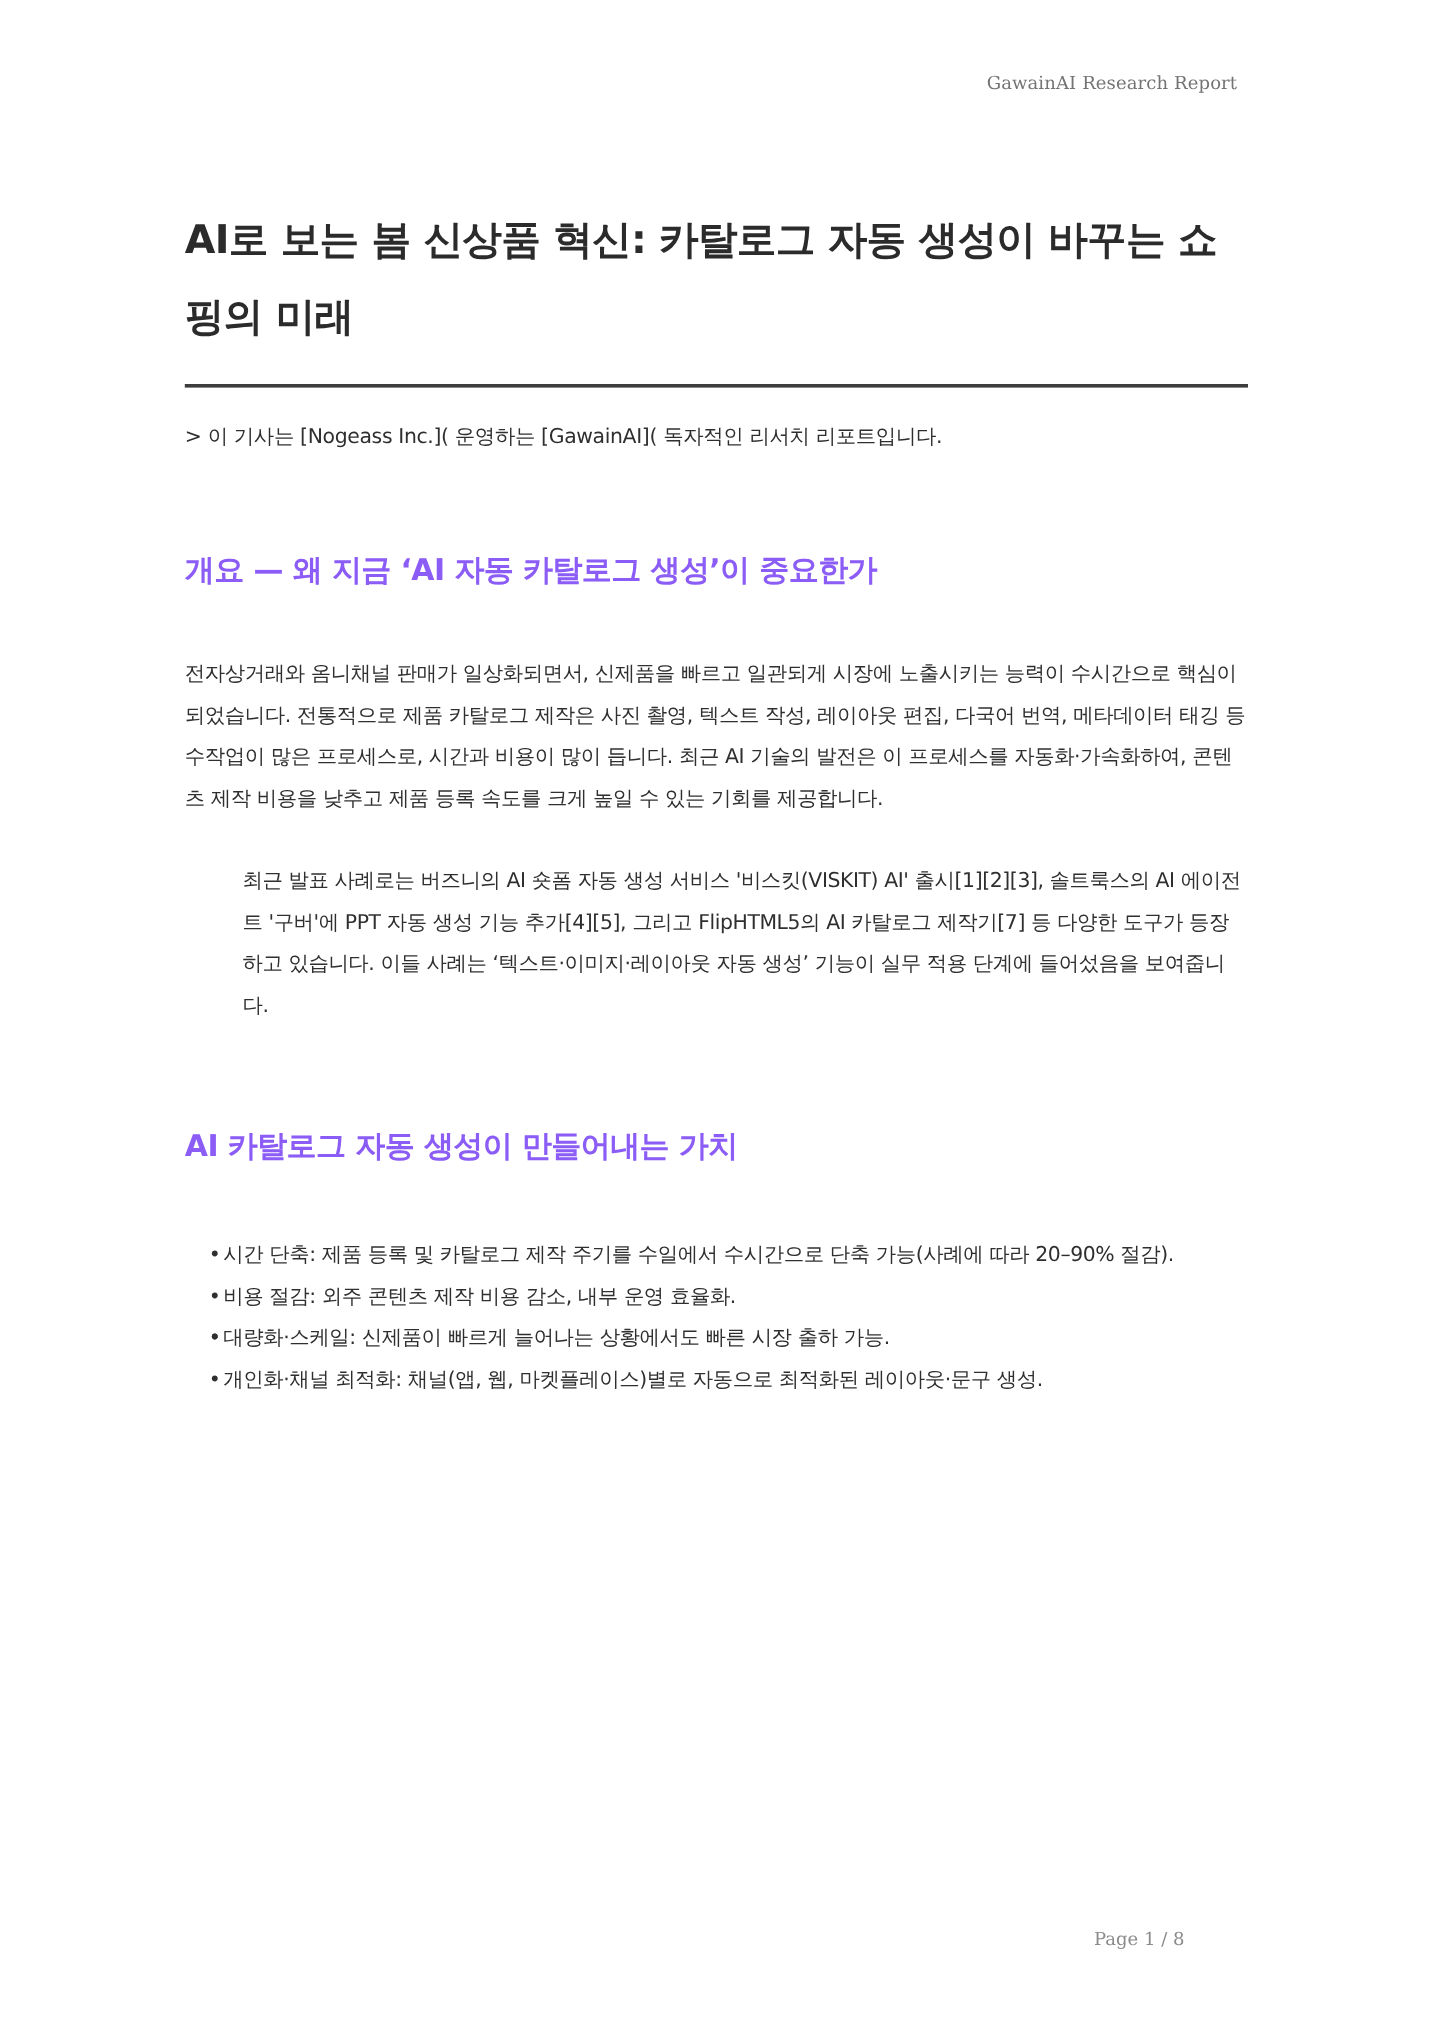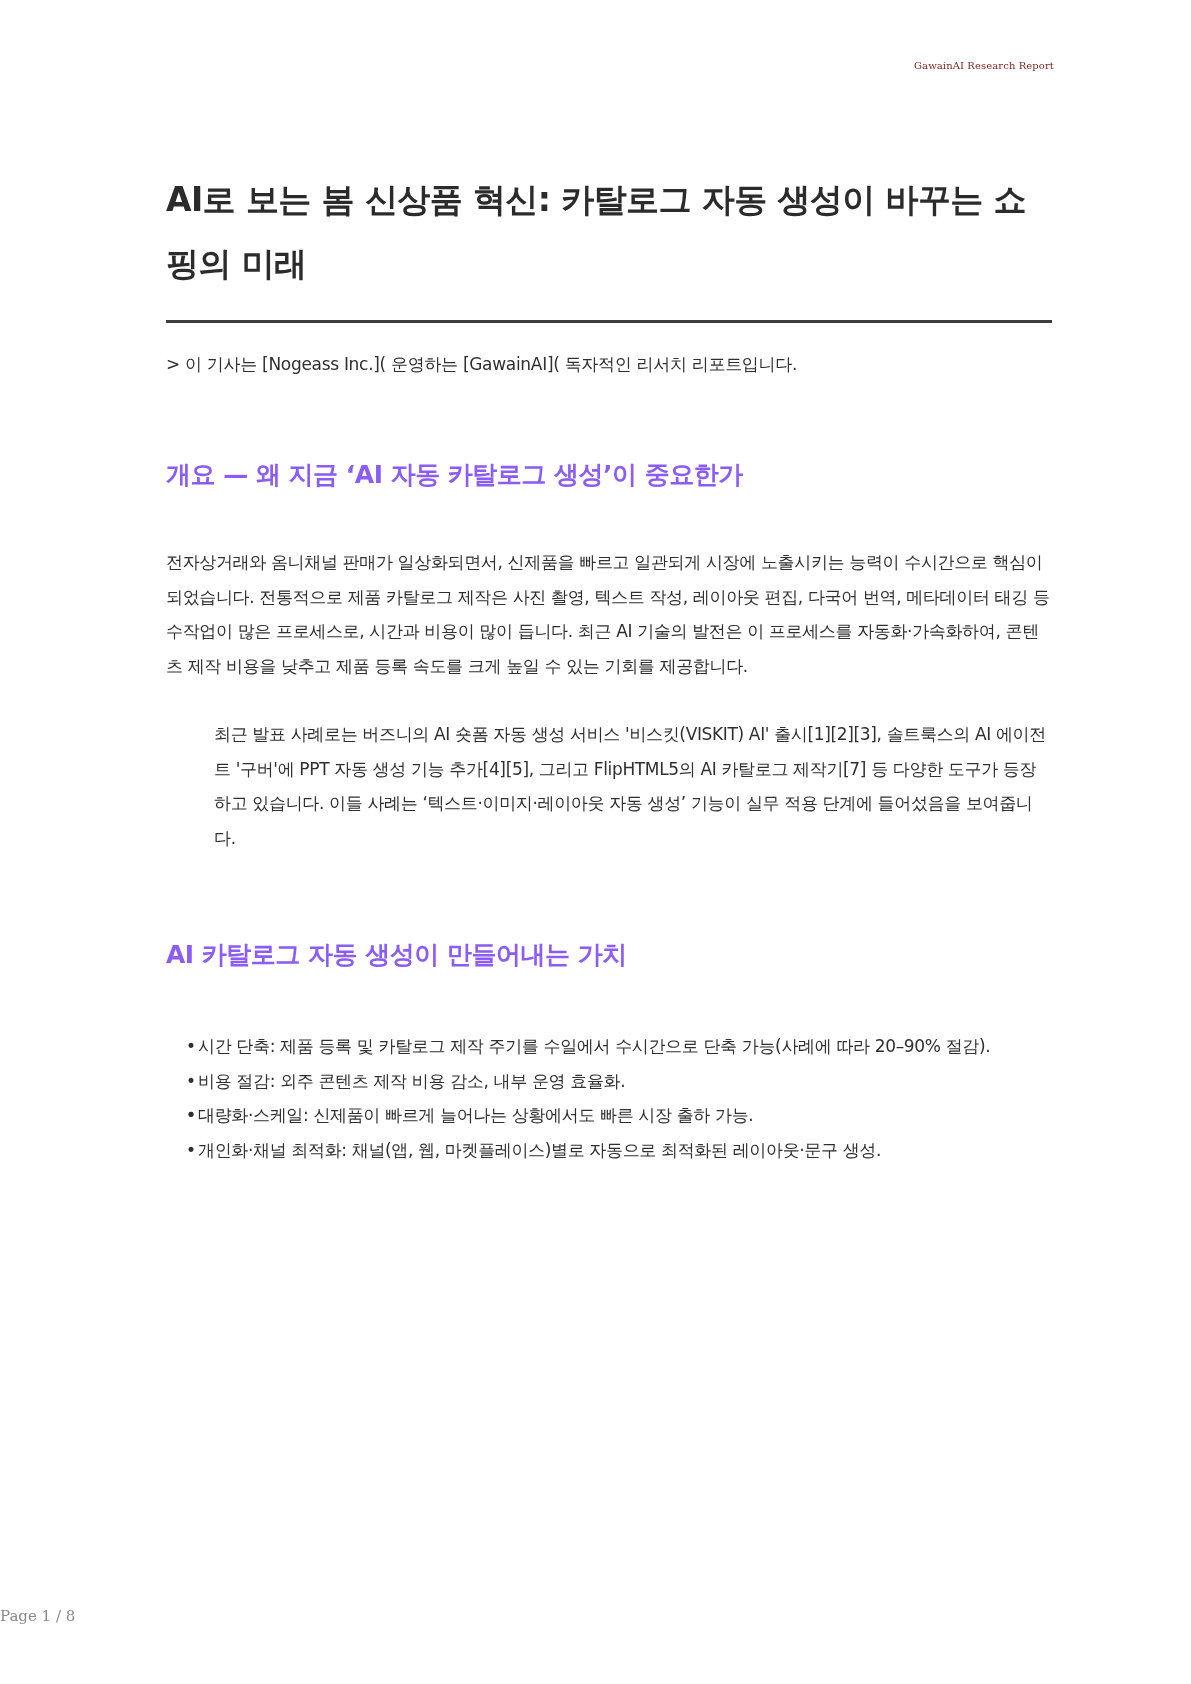--- a/index.html
+++ b/index.html
@@ -11,29 +11,29 @@
       width: 1191px;
       height: 1684px;
       position: relative;
       overflow: hidden;
       font-family: "DejaVu Sans", "Liberation Sans", sans-serif;
       color: #2b2b2b;
     }
     .running-header {
       position: absolute;
       top: 60px;
-      right: 137px;
+      right: 160px;
       font-family: "DejaVu Serif", "Liberation Serif", serif;
-      font-size: 10px;
-      color: #7f1d1d;
+      font-size: 15px;
+      color: #737373;
       letter-spacing: 0.1px;
     }
     .content {
       position: absolute;
-      left: 166px;
+      left: 154px;
       top: 168px;
       width: 886px;
     }
     .doc-title {
       margin: 0;
       font-size: 33px;
       font-weight: bold;
       line-height: 64px;
       color: #2b2b2b;
       letter-spacing: -0.6px;
@@ -89,21 +89,21 @@
       left: 0;
       top: 0;
       font-size: 17px;
       line-height: 34.5px;
     }
     .page-footer {
       position: absolute;
       top: 1607px;
       left: 0;
       width: 987px;
-      text-align: left;
+      text-align: right;
       font-family: "DejaVu Serif", "Liberation Serif", serif;
       font-size: 15px;
       color: #8a8a8a;
     }
   </style>
 </head>
 <body>
 
 <div class="running-header">GawainAI Research Report</div>
 

